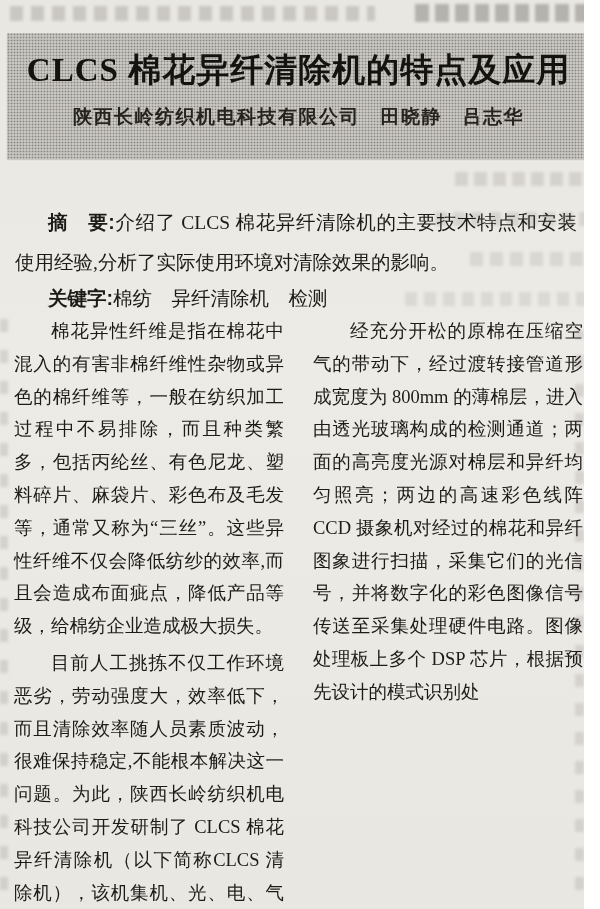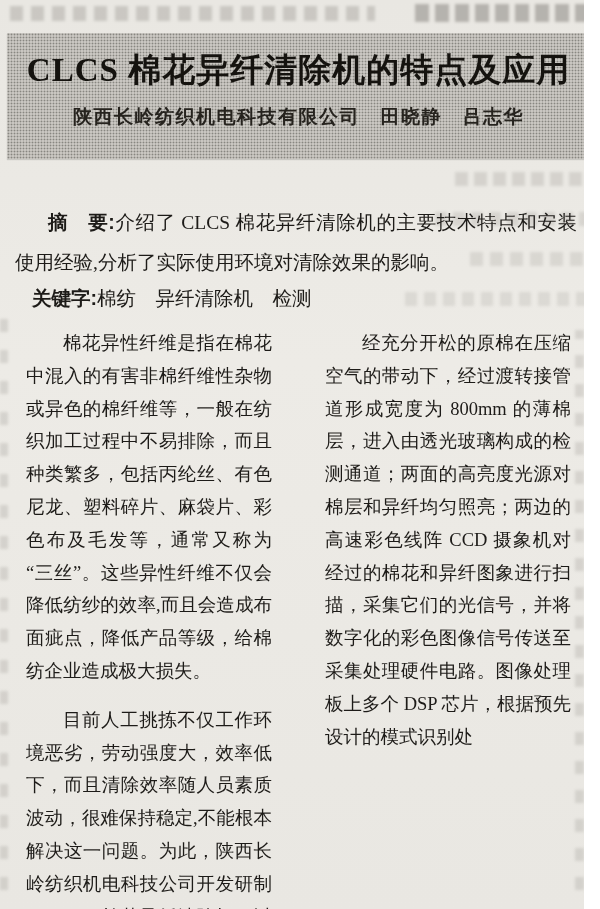--- a/index.html
+++ b/index.html
@@ -58,35 +58,35 @@
     font-size:19.5px;line-height:40px;
     text-align:justify;text-justify:inter-ideograph;
     text-indent:33px;
   }
   .abs-label,.kw-label{
     font-family:"Liberation Sans","DejaVu Sans",sans-serif;
     font-weight:bold;font-style:normal;
   }
   .kaiti{}
   .keywords{
-    position:absolute;left:32px;top:265px;
+    position:absolute;left:48px;top:265px;
     font-size:19.5px;
   }
 
   
   .columns{
     position:absolute;left:10px;top:311px;width:578px;
     display:flex;gap:21px;
   }
   .col{
     width:278px;
     font-size:18.5px;line-height:32.8px;
     text-align:justify;text-justify:inter-ideograph;
   }
-  .col p{margin:16px;text-indent:2em;font-family:Liberation Serif, serif;}
+  .col p{margin:4px;text-indent:2em;font-family:Liberation Serif, serif;}
   .col p.noindent{text-indent:0;}
   .sec-heading{
     font-family:"Liberation Sans","DejaVu Sans",sans-serif;
     font-weight:bold;font-size:19px;line-height:32.8px;
     white-space:nowrap;
   }
 </style>
 </head>
 <body>
 

